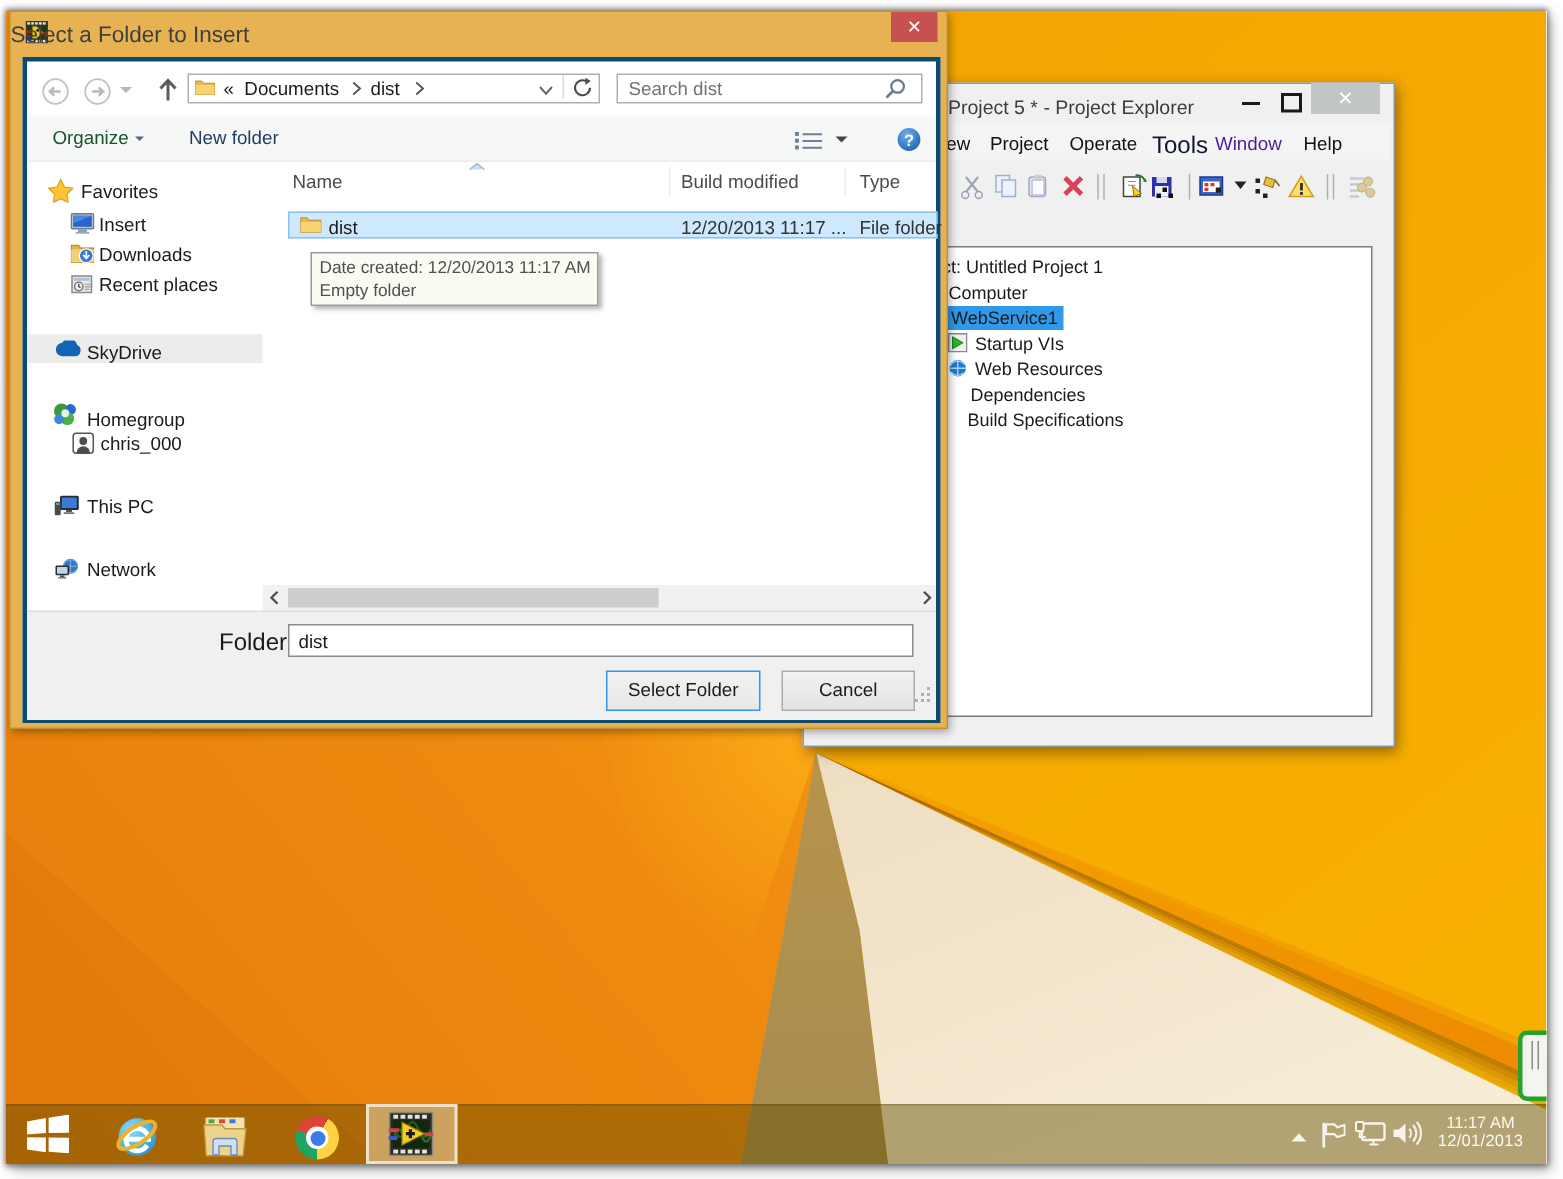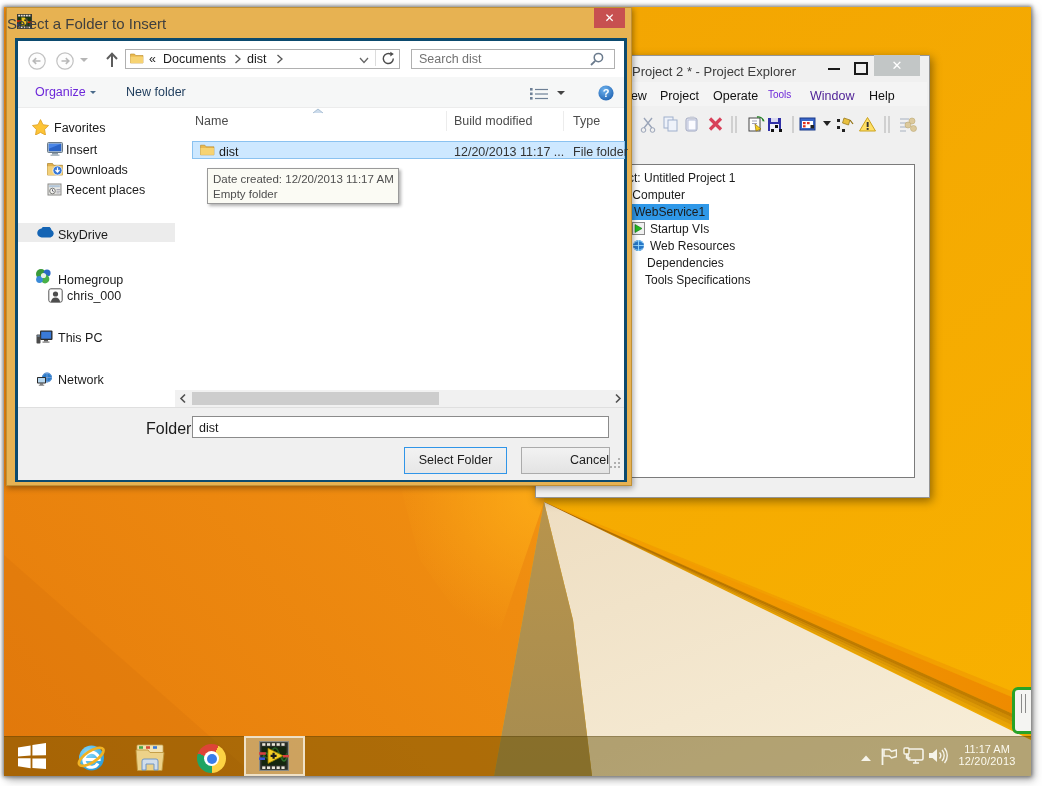--- a/index.html
+++ b/index.html
@@ -49,31 +49,31 @@
 <polygon points="544,502 1031,722 1031,726 544,503" fill="rgba(136,74,0,.5)"></polygon>
 <polygon points="544,502 1031,726 1031,730 544,503" fill="rgba(140,80,8,.38)"></polygon>
 <polygon points="544,502 1031,730 1031,734 544,503" fill="rgba(146,88,18,.27)"></polygon>
 <polygon points="544,502 1031,734 1031,738 544,503" fill="rgba(152,98,30,.16)"></polygon>
 <polygon points="544,502 1031,738 1031,742 544,503" fill="rgba(158,108,42,.08)"></polygon>
 <polygon points="544,502 1031,740 1031,776 592,776 573,620" fill="url(#gC)"></polygon>
 <polygon points="544,502 573,620 592,776 494,776" fill="url(#gO)"></polygon>
 </svg>
 
 <div id="pexp" class="abs" style="left:531px;top:48px;width:393px;height:441px;background:#f0f0f0;border:1px solid #959595;box-shadow:2px 3px 9px rgba(0,0,0,.42)">
- <div class="tx" style="left:96px;top:9px;font-size:13px;color:#3c3c3c">Project 2 * - Project Explorer</div>
+ <div class="tx" style="left:96px;top:9px;font-size:13px;color:#3c3c3c">Project 5 * - Project Explorer</div>
  <div class="abs" style="left:292px;top:12px;width:12px;height:2px;background:#1a1a1a"></div>
  <div class="abs" style="left:318px;top:6px;width:10px;height:9px;border:2px solid #1a1a1a"></div>
  <div class="abs" style="left:338px;top:-1px;width:46px;height:21px;background:#c2c6c6;color:#fff;font-size:13px;text-align:center;line-height:21px">✕</div>
  <div class="abs" style="left:0;top:26px;width:391px;height:24px;background:#f4f4f4"></div>
  <div class="tx" style="left:12px;top:34px;font-size:12.5px;color:#111">File</div>
  <div class="tx" style="left:41px;top:34px;font-size:12.5px;color:#111">Edit</div>
  <div class="tx" style="left:84px;top:34px;font-size:12.5px;color:#111">View</div>
  <div class="tx" style="left:124px;top:34px;font-size:12.5px;color:#111">Project</div>
  <div class="tx" style="left:177px;top:34px;font-size:12.5px;color:#111">Operate</div>
- <div class="tx" style="left:232px;top:34px;font-size:10px;color:#6d28d9">Tools</div>
+ <div class="tx" style="left:232px;top:34px;font-size:16px;color:#0f172a">Tools</div>
  <div class="tx" style="left:274px;top:34px;font-size:12.5px;color:#4c1d95">Window</div>
  <div class="tx" style="left:333px;top:34px;font-size:12.5px;color:#111">Help</div>
  <svg class="abs" style="left:90px;top:58px" width="300" height="22" viewBox="0 0 300 22">
   <line x1="4" y1="2" x2="4" y2="19" stroke="#b0b0b0"></line>
   <g stroke="#9aa4b8" fill="none">
           <path d="M18 4 L26 14 M26 4 L18 14" stroke-width="1.4"></path>
           <circle cx="17.5" cy="16" r="2.3"></circle>
           <circle cx="26.5" cy="16" r="2.3"></circle>
         </g>
   <g fill="#eef2fa" stroke="#a0b0cc">
@@ -156,21 +156,21 @@
           <rect x="0.5" y="0.5" width="12" height="12" fill="#f0f0f0" stroke="#888"></rect>
           <path d="M3 2.5 L10 6.5 L3 10.5z" fill="#22bb22" stroke="#107010" stroke-width=".6"></path>
         </svg>
   <div class="tx" style="left:102px;top:58px">Startup VIs</div>
   <svg class="abs" style="left:84px;top:74px" width="13" height="13" viewBox="0 0 13 13">
           <circle cx="6.5" cy="6.5" r="5.5" fill="#2878c8"></circle>
           <path d="M1.5 5 A5.5 5.5 0 0 1 11 4 M2 9 A5.5 5.5 0 0 0 10.5 9.5 M6.5 1 v11 M1 6.5 h11" stroke="#9adcff" stroke-width=".9" fill="none"></path>
         </svg>
   <div class="tx" style="left:102px;top:75px">Web Resources</div>
   <div class="tx" style="left:99px;top:92px">Dependencies</div>
-  <div class="tx" style="left:97px;top:109px">Tools Specifications</div>
+  <div class="tx" style="left:97px;top:109px">Build Specifications</div>
  </div>
 </div>
 
 <div id="dlg" class="abs" style="left:3px;top:1px;width:624px;height:477px;background:#e7b252;box-shadow:0 0 0 1px #c09035,1px 2px 6px 1px rgba(0,0,0,.38)">
  <svg class="abs" style="left:10px;top:6px" width="15" height="15" viewBox="0 0 15 15">
         <rect width="15" height="15" fill="#3a3a32"></rect>
         <rect x="1" y="3" width="13" height="9" fill="#1a3a10"></rect>
         <g fill="#e8e4d8">
           <rect x="1.2" y="0.8" width="1.8" height="1.6"></rect>
           <rect x="3.8" y="0.8" width="1.8" height="1.6"></rect>
@@ -227,21 +227,21 @@
           <path d="M9.3 0.8 L12.8 3 L9.3 5.6z" fill="#4a4a4a"></path>
         </svg>
   <div class="abs" style="left:393px;top:8px;width:202px;height:18px;background:#fff;border:1px solid #b0b0b0"></div>
   <div class="tx" style="left:401px;top:12px;font-size:12.5px;color:#737373">Search dist</div>
   <svg class="abs" style="left:572px;top:11px" width="14" height="14" viewBox="0 0 14 14">
           <circle cx="8.4" cy="5.6" r="4.2" fill="none" stroke="#6b7b8d" stroke-width="1.5"></circle>
           <line x1="5.2" y1="8.8" x2="1" y2="13" stroke="#6b7b8d" stroke-width="1.8"></line>
         </svg>
 
   <div class="abs" style="left:0;top:36px;width:606px;height:30px;background:#f6f7f7;border-bottom:1px solid #ececec"></div>
-  <div class="tx" style="left:17px;top:45px;font-size:12.5px;color:#6d28d9">Organize</div>
+  <div class="tx" style="left:17px;top:45px;font-size:12.5px;color:#14532d">Organize</div>
   <div class="abs" style="left:72px;top:50px;border:3.5px solid transparent;border-top-color:#4a6a8a"></div>
   <div class="tx" style="left:108px;top:45px;font-size:12.5px;color:#1e3c5c">New folder</div>
   <svg class="abs" style="left:511px;top:46px" width="20" height="13" viewBox="0 0 20 13">
           <g fill="#6e8096">
             <rect x="1" y="1" width="2.6" height="2.6"></rect>
             <rect x="1" y="5.5" width="2.6" height="2.6"></rect>
             <rect x="1" y="10" width="2.6" height="2.6"></rect>
           </g>
           <g stroke="#6e8096" stroke-width="1.2">
             <line x1="6" y1="2.5" x2="19" y2="2.5"></line>
@@ -359,21 +359,21 @@
   <svg class="abs" style="left:595px;top:352px" width="10" height="11" viewBox="0 0 10 11">
           <path d="M3 1.5 L7 5.5 L3 9.5" stroke="#505050" stroke-width="1.6" fill="none"></path>
         </svg>
   <div class="abs" style="left:174px;top:351px;width:247px;height:13px;background:#cdcdcd"></div>
 
   <div class="abs" style="left:0;top:366px;width:606px;height:72px;background:#f0f0f0;border-top:1px solid #dfdfdf"></div>
   <div class="tx" style="left:128px;top:380px;width:40px;text-align:right;font-size:16px">Folder:</div>
   <div class="abs" style="left:174px;top:375px;width:415px;height:20px;background:#fff;border:1px solid #8b8b8b"></div>
   <div class="tx" style="left:181px;top:380.5px;font-size:12.5px">dist</div>
   <div class="abs" style="left:386px;top:406px;width:101px;height:25px;border:1px solid #3095e8;background:linear-gradient(#f2f2f2,#e7e7e7);text-align:center;line-height:25px;font-size:12.5px">Select Folder</div>
-  <div class="abs" style="left:503px;top:406px;width:87px;height:25px;border:1px solid #ababab;background:linear-gradient(#f2f2f2,#e3e3e3);text-align:right;line-height:25px;font-size:12.5px">Cancel</div>
+  <div class="abs" style="left:503px;top:406px;width:87px;height:25px;border:1px solid #ababab;background:linear-gradient(#f2f2f2,#e3e3e3);text-align:center;line-height:25px;font-size:12.5px">Cancel</div>
   <svg class="abs" style="left:592px;top:417px" width="12" height="12" viewBox="0 0 12 12">
           <g fill="#b0b0b0">
             <rect x="8" y="0" width="2" height="2"></rect>
             <rect x="8" y="4" width="2" height="2"></rect>
             <rect x="8" y="8" width="2" height="2"></rect>
             <rect x="4" y="4" width="2" height="2"></rect>
             <rect x="4" y="8" width="2" height="2"></rect>
             <rect x="0" y="8" width="2" height="2"></rect>
           </g>
         </svg>
@@ -455,15 +455,15 @@
  <svg class="abs" style="left:899px;top:11px" width="22" height="17" viewBox="0 0 22 17">
         <rect x="5" y="2" width="15" height="11" rx="1.5" fill="none" stroke="#f6f4ea" stroke-width="1.6"></rect>
         <path d="M10 16 h6 M12.5 13 v3" stroke="#f6f4ea" stroke-width="1.4"></path>
         <rect x="1" y="1" width="5" height="6" rx="1" fill="#a89458" stroke="#f6f4ea" stroke-width="1.4"></rect>
         <path d="M3.5 7 v4 h4" stroke="#f6f4ea" stroke-width="1.4" fill="none"></path>
       </svg>
  <svg class="abs" style="left:924px;top:11px" width="20" height="17" viewBox="0 0 20 17">
         <path d="M1 6 h3.5 L9 2 v13 L4.5 11 H1z" fill="#f6f4ea"></path>
         <path d="M11.5 5.5 a4.5 4.5 0 0 1 0 6 M14 3 a8 8 0 0 1 0 11 M16.5 1 a11.5 11.5 0 0 1 0 15" stroke="#f6f4ea" stroke-width="1.4" fill="none"></path>
       </svg>
- <div id="clock" style="left:943px;top:7px;width:80px;text-align:center">11:17 AM<br><span style="letter-spacing:.2px">12/20/2013</span></div>
+ <div id="clock" style="left:943px;top:7px;width:80px;text-align:center">11:17 AM<br><span style="letter-spacing:.2px">12/01/2013</span></div>
 </div>
 </div>
 
 </body></html>

